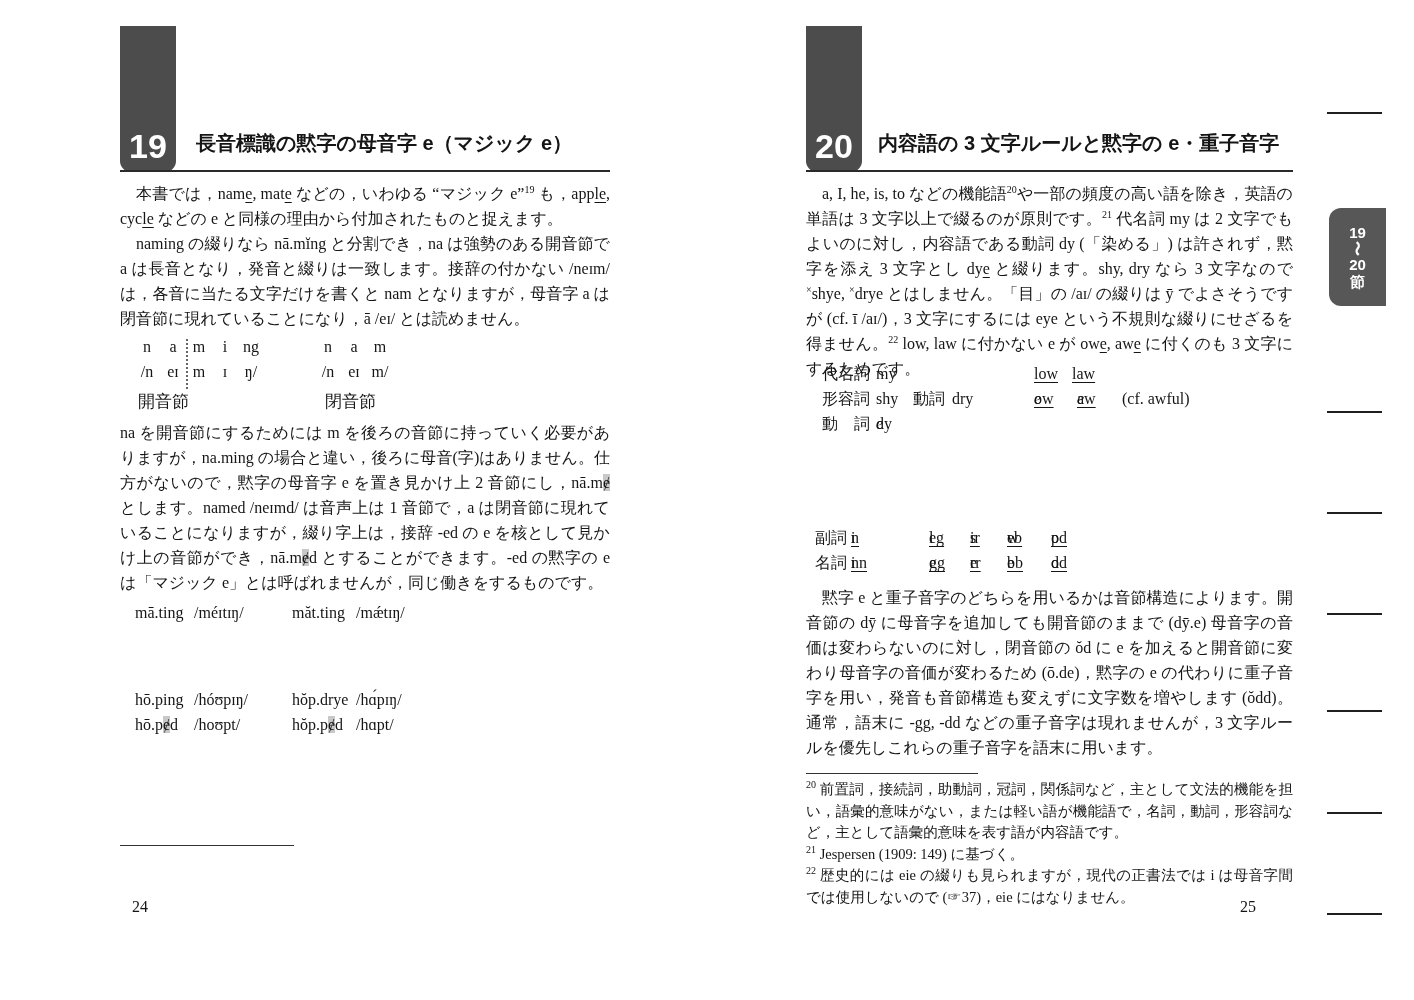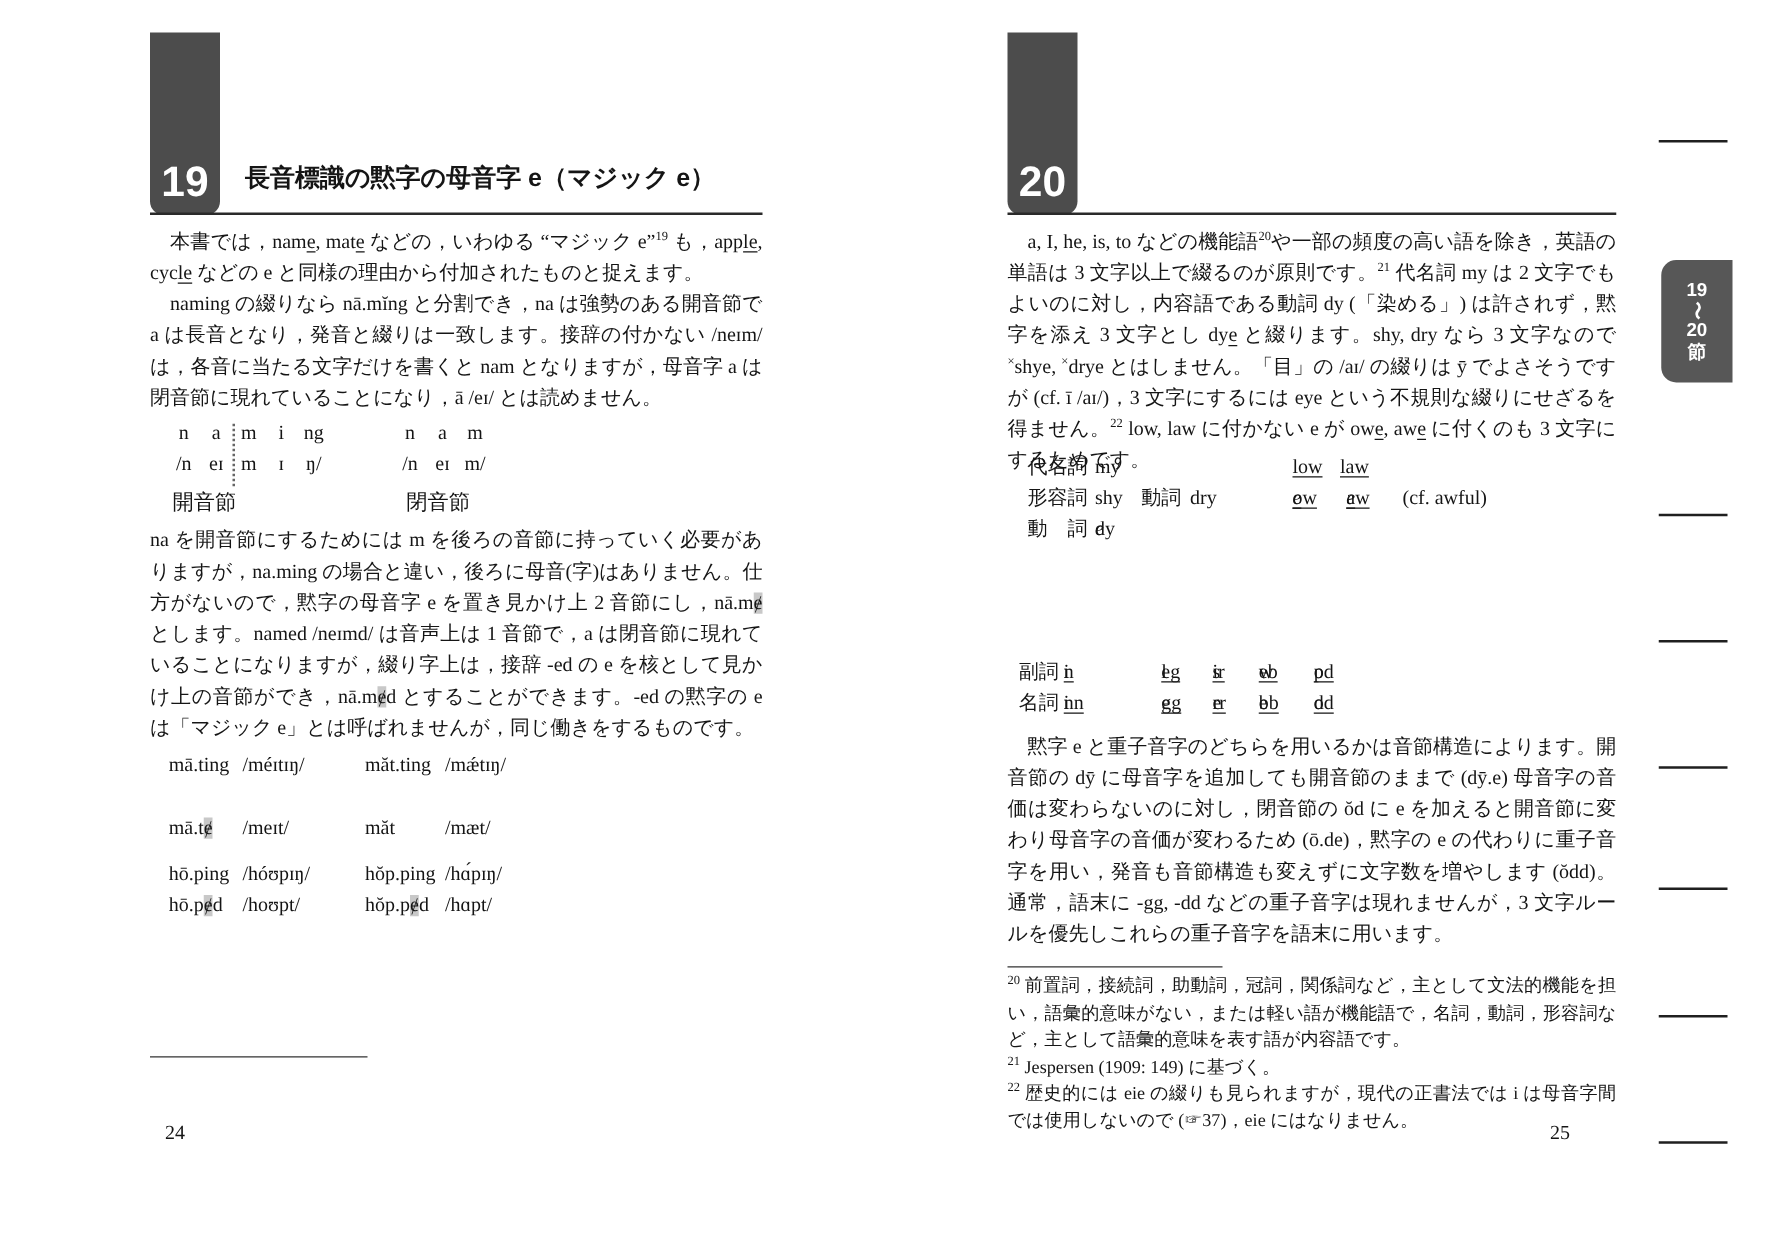--- a/index.html
+++ b/index.html
@@ -108,48 +108,43 @@
 
   <p class="body" style="top:420px"><span>na を開音節にするためには m を後ろの音節に持っていく必要がありますが，na.ming の場合と違い，後ろに母音(字)はありません。仕方がないので，黙字の母音字 e を置き見かけ上 2 音節にし，nā.m</span><span class="hl">ɇ</span><span> とします。named /neɪmd/ は音声上は 1 音節で，a は閉音節に現れていることになりますが，綴り字上は，接辞 -ed の e を核として見かけ上の音節ができ，nā.m</span><span class="hl">ɇ</span><span>d とすることができます。-ed の黙字の e は「マジック e」とは呼ばれませんが，同じ働きをするものです。</span></p>
 
   <div class="extable">
     <div class="trow" style="top:0">
         <span class="c1"><span>mā.ting</span></span>
         <span class="c2"><span>/méɪtɪŋ/</span></span>
         <span class="c3"><span>măt.ting</span></span>
         <span class="c4"><span>/mǽtɪŋ/</span></span>
       </div>
-    <div class="trow" style="top:50px">
-        <span class="c1"><span>mā.t</span><span class="hl">ɇ</span></span>
-        <span class="c2"><span>/meɪt/</span></span>
-        <span class="c3"><span>măt</span></span>
-        <span class="c4"><span>/mæt/</span></span>
-      </div>
     <div class="trow" style="top:87px">
         <span class="c1"><span>hō.ping</span></span>
         <span class="c2"><span>/hóʊpɪŋ/</span></span>
-        <span class="c3"><span>hŏp.ping</span></span>
+        <span class="c3"><span>hŏp.drye</span></span>
         <span class="c4"><span>/hɑ́pɪŋ/</span></span>
       </div>
     <div class="trow" style="top:112px">
         <span class="c1"><span>hō.p</span><span class="hl">ɇ</span><span>d</span></span>
         <span class="c2"><span>/hoʊpt/</span></span>
         <span class="c3"><span>hŏp.p</span><span class="hl">ɇ</span><span>d</span></span>
         <span class="c4"><span>/hɑpt/</span></span>
       </div>
   </div>
 
   <div class="fn-rule" style="top:845px;width:174px"></div>
   <div class="pagenum" style="top:898px;left:12px">24</div>
 </div>
 
 <div class="page page-right">
   <div class="badge">
     <span class="num">20</span>
   </div>
+  <h1 class="sec-title">内容語の 3 文字ルールと黙字の e・重子音字</h1>
   <div class="rule"></div>
 
   <p class="body indent" style="top:181px"><span>a, I, he, is, to などの機能語</span><span class="sup">20</span><span>や一部の頻度の高い語を除き，英語の単語は 3 文字以上で綴るのが原則です。</span><span class="sup">21</span><span> 代名詞 my は 2 文字でもよいのに対し，内容語である動詞 dy (「染める」) は許されず，黙字を添え 3 文字とし dy</span><span class="u">e</span><span> と綴ります。shy, dry なら 3 文字なので </span><span class="sup">×</span><span>shye, </span><span class="sup">×</span><span>drye とはしません。「目」の /aɪ/ の綴りは ȳ でよさそうですが (cf. ī /aɪ/)，3 文字にするには eye という不規則な綴りにせざるを得ません。</span><span class="sup">22</span><span> low, law に付かない e が ow</span><span class="u">e</span><span>, aw</span><span class="u">e</span><span> に付くのも 3 文字にするためです。</span></p>
 
   <div class="wlist" style="top:361px;height:75px">
     <div class="wrow" style="top:0">
       <span style="left:16px">代名詞</span>
       <span style="left:70px">
           <span>my</span>
         </span>

